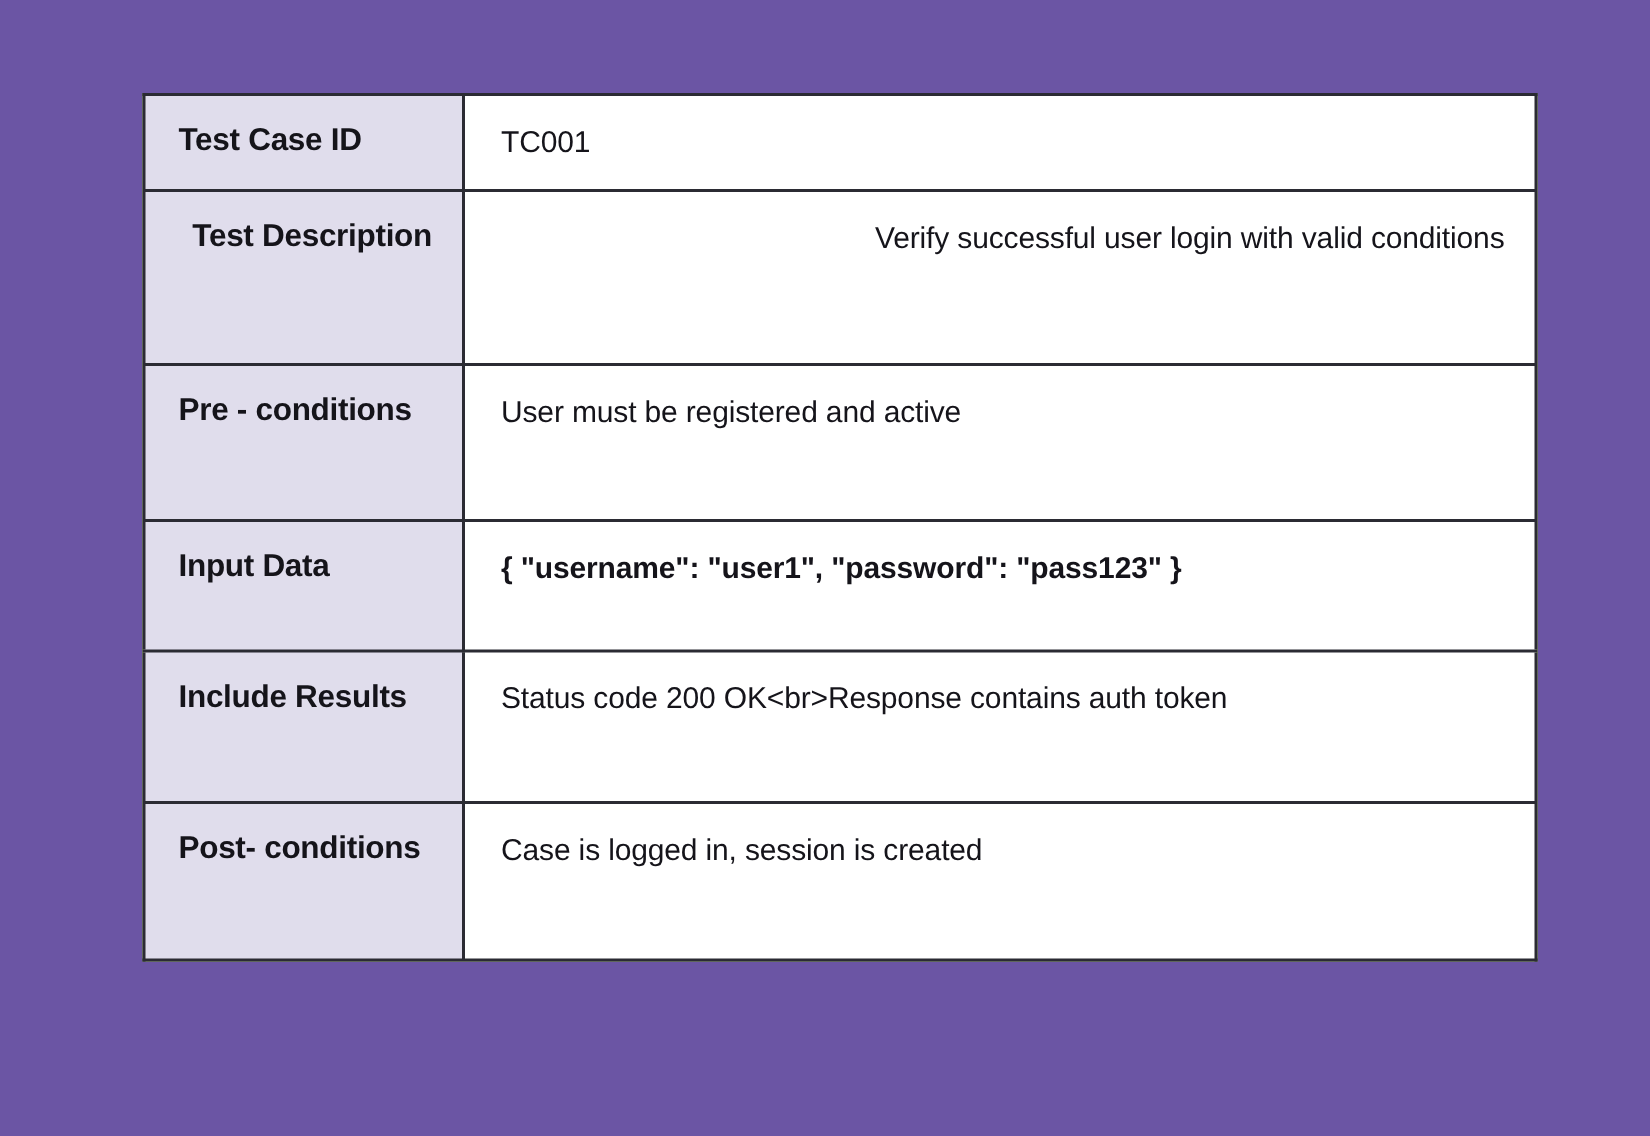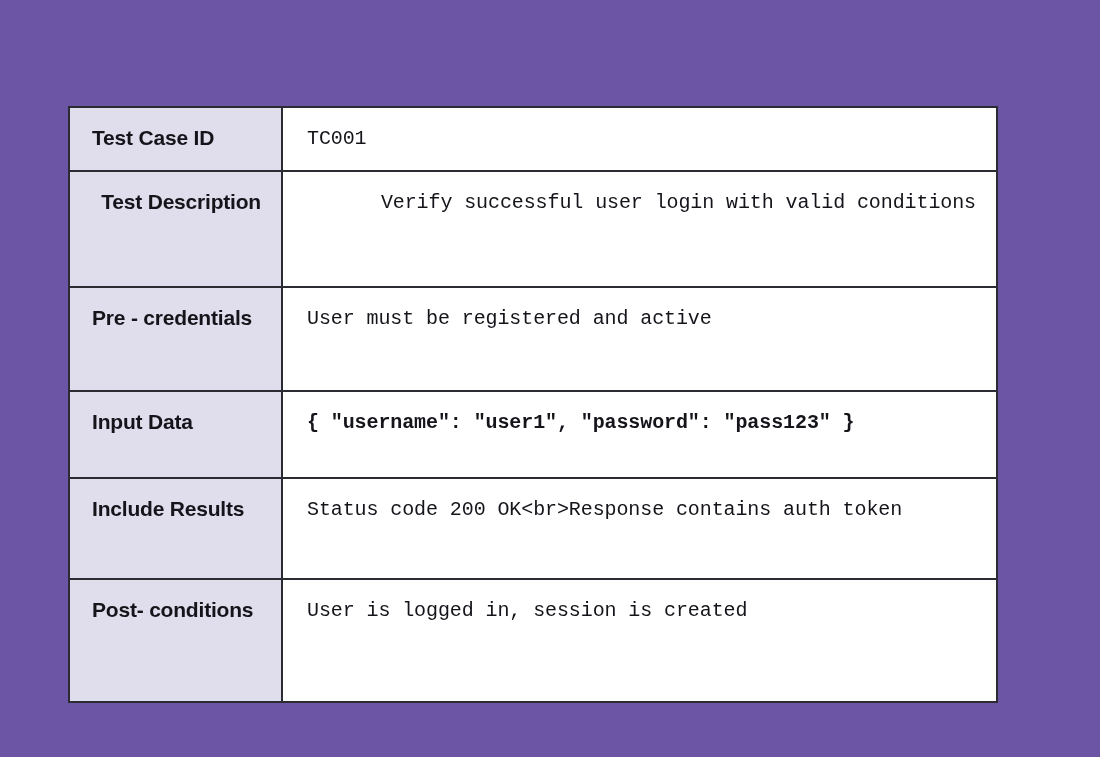--- a/index.html
+++ b/index.html
@@ -17,28 +17,27 @@
 
   #canvas {
     position: relative;
     width: 1100px;
     height: 757px;
     box-sizing: border-box;
   }
 
   #testcase-table {
     position: absolute;
-    left: 68px;
+    left: 95px;
     top: 62px;
     width: 928px;
     border-collapse: collapse;
     table-layout: fixed;
     background: #bef264;
     border: 2px solid #2B2B33;
-    margin-top: 44px;
   }
 
   #testcase-table col.col-label { width: 213px; }
   #testcase-table col.col-value { width: 715px; }
 
   #testcase-table tr {
     border-bottom: 2px solid #2B2B33;
   }
   #testcase-table tr:last-child {
     border-bottom: none;
@@ -77,35 +76,34 @@
     padding-left: 24px;
   }
 
   td.cell-value.is-bold {
     font-weight: bold;
   }
 
   .value-line {
     display: block;
     white-space: pre-wrap;
-    font-family: Liberation Mono, monospace;
   }
 
   .value-line + .value-line {
     margin-top: 7px;
   }
 
   
   tr[data-row="test-case-id"] td { height: 62px; }
   tr[data-row="test-description"] td { height: 116px; text-align: right; }
   tr[data-row="pre-conditions"] td { height: 104px; }
   tr[data-row="test-steps"] td { height: 98px; }
   tr[data-row="input-data"] td { height: 87px; }
   tr[data-row="expected-results"] td { height: 101px; }
-  tr[data-row="post-conditions"] td { height: 123px; }
+  tr[data-row="post-conditions"] td { height: 105px; }
 </style>
 </head>
 <body style="background: rgb(107, 85, 164);">
 
 <div id="canvas">
   <table id="testcase-table">
     <colgroup>
       <col class="col-label">
       <col class="col-value">
     </colgroup>
@@ -116,38 +114,38 @@
             <span class="value-line">TC001</span>
           </td>
         </tr>
         <tr data-row="test-description">
           <td class="cell-label">Test Description</td>
           <td class="cell-value">
             <span class="value-line">Verify successful user login with valid conditions</span>
           </td>
         </tr>
         <tr data-row="pre-conditions">
-          <td class="cell-label">Pre - credentials</td>
+          <td class="cell-label">Pre - conditions</td>
           <td class="cell-value">
             <span class="value-line">User must be registered and active</span>
           </td>
         </tr>
         <tr data-row="input-data">
           <td class="cell-label">Input Data</td>
           <td class="cell-value is-bold">
             <span class="value-line">{ "username": "user1", "password": "pass123" }</span>
           </td>
         </tr>
         <tr data-row="expected-results">
           <td class="cell-label">Include Results</td>
           <td class="cell-value">
             <span class="value-line">Status code 200 OK&lt;br&gt;Response contains auth token</span>
           </td>
         </tr>
         <tr data-row="post-conditions">
           <td class="cell-label">Post- conditions</td>
           <td class="cell-value">
-            <span class="value-line">User is logged in, session is created</span>
+            <span class="value-line">Case is logged in, session is created</span>
           </td>
         </tr>
       </tbody>
   </table>
 </div>
 
 </body></html>

